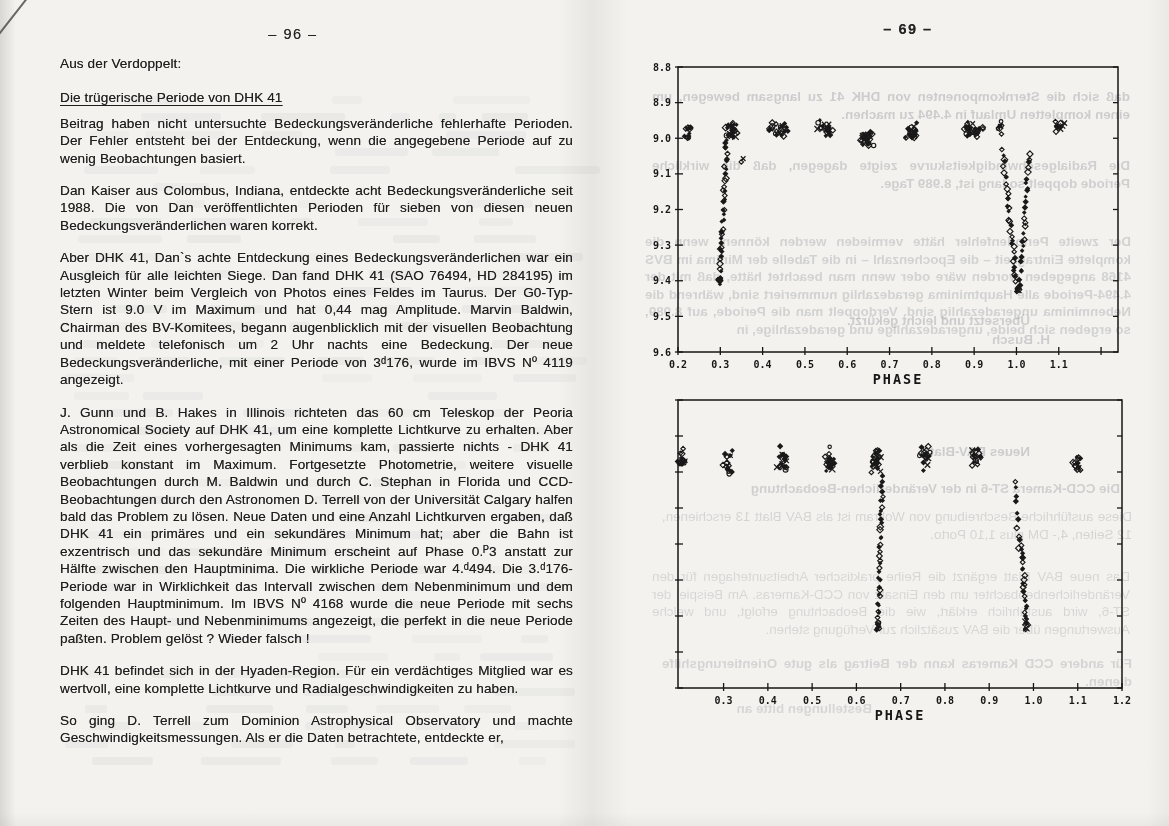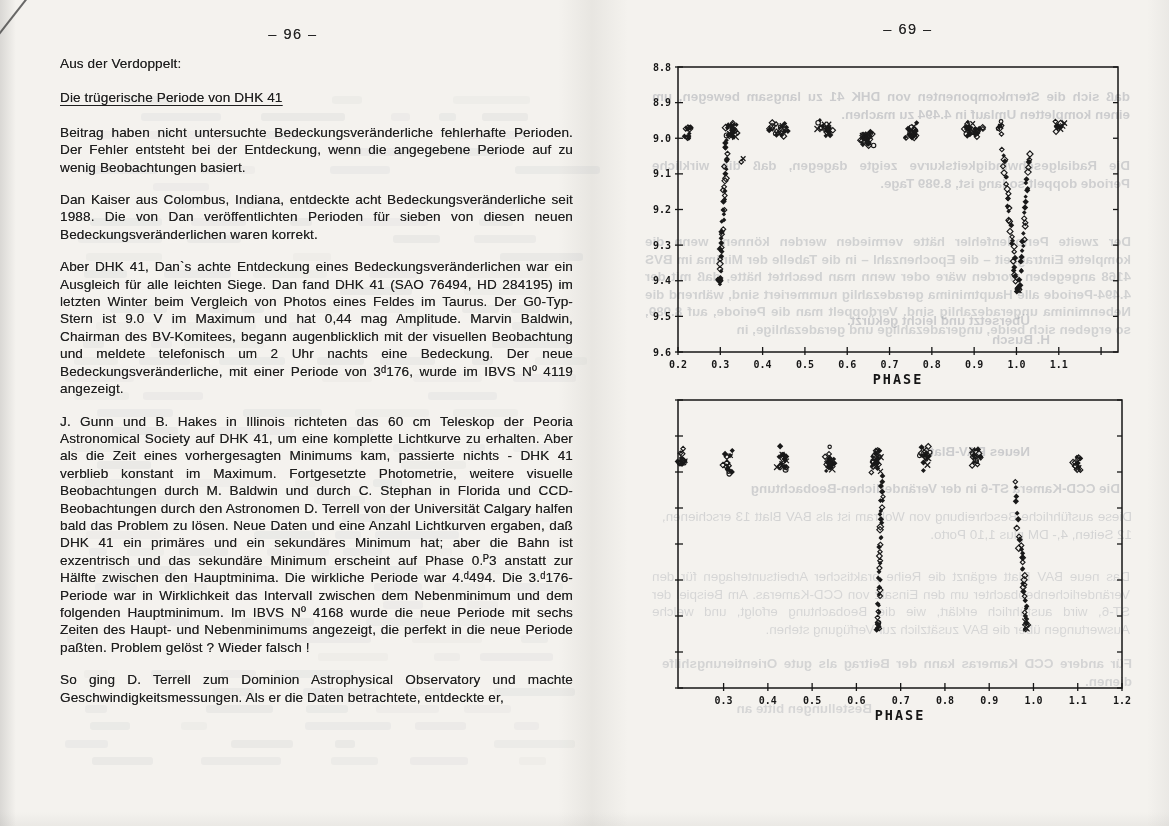--- a/index.html
+++ b/index.html
@@ -18,31 +18,31 @@
     position:absolute;left:-10px;top:14px;width:48px;height:0;
     border-top:2.5px solid #3a3a3a;transform:rotate(-52deg);opacity:.75;
   }
   .page{position:absolute;inset:0;}
   .pnum{
     position:absolute;width:120px;text-align:center;
     font-size:14.5px;letter-spacing:1.5px;color:#242424;
     text-shadow:0 0 .5px rgba(20,20,20,.6);
   }
   #pnum-left{left:233px;top:26px;}
-  #pnum-right{left:848px;top:21px;}
+  #pnum-right{left:848px;top:21px;font-weight:bold;}
   .noise{position:absolute;inset:0;z-index:1;}
   .noise i{position:absolute;height:8px;background:#858b96;border-radius:3px;display:block;}
   .text-col{
     position:absolute;left:60px;top:55px;width:513px;z-index:2;
     font-size:13.6px;line-height:17.4px;letter-spacing:.1px;color:#1e1e1e;
     text-shadow:0 0 .5px rgba(25,25,25,.65);
   }
   .blk{margin:0 0 15px 0;}
   .blk.line{text-align:left;margin-bottom:17px;}
-  .blk.heading{text-align:left;text-decoration:underline;text-underline-offset:2.5px;margin-bottom:17px;}
+  .blk.heading{text-align:left;text-decoration:underline;text-underline-offset:2.5px;margin-bottom:8px;}
   .blk.para{text-align:justify;}
   #bleed-layer{position:absolute;inset:0;z-index:1;}
   .bleed{
     position:absolute;transform:scaleX(-1);filter:blur(.55px);
     color:#717885;font-size:13.4px;line-height:17.6px;text-align:justify;
   }
   .bleed.b{font-weight:bold;}
   .chart{position:absolute;z-index:2;overflow:visible;}
   svg .tl{font:bold 10px "DejaVu Sans Mono",monospace;fill:#161616;}
   svg .xl{font:bold 13.5px "DejaVu Sans Mono",monospace;fill:#161616;letter-spacing:2px;}
@@ -220,20 +220,21 @@
         <i style="left: 410px; top: 757px; width: 58px; opacity: 0.066;"></i>
         <i style="left: 519px; top: 757px; width: 27px; opacity: 0.044;"></i>
       </div>
     <div class="text-col" id="left-text">
         <div class="blk line">Aus der Verdoppelt:</div>
         <div class="blk heading">Die trügerische Periode von DHK 41</div>
         <div class="blk para">Beitrag haben nicht untersuchte Bedeckungsveränderliche fehlerhafte Perioden. Der Fehler entsteht bei der Entdeckung, wenn die angegebene Periode auf zu wenig Beobachtungen basiert.</div>
         <div class="blk para">Dan Kaiser aus Colombus, Indiana, entdeckte acht Bedeckungsveränder­liche seit 1988. Die von Dan veröffentlichten Perioden für sieben von diesen neuen Bedeckungsveränderlichen waren korrekt.</div>
         <div class="blk para">Aber DHK 41, Dan`s achte Entdeckung eines Bedeckungsveränderlichen war ein Ausgleich für alle leichten Siege. Dan fand DHK 41 (SAO 76494, HD 284195) im letzten Winter beim Vergleich von Photos eines Feldes im Taurus. Der G0-Typ-Stern ist 9.0 V im Maximum und hat 0,44 mag Amplitude. Marvin Baldwin, Chairman des BV-Komitees, begann augenblicklich mit der visuellen Beobachtung und meldete telefonisch um 2 Uhr nachts eine Bedeckung. Der neue Bedeckungsveränderliche, mit einer Periode von 3ᵈ176, wurde im IBVS Nº 4119 angezeigt.</div>
         <div class="blk para">J. Gunn und B. Hakes in Illinois richteten das 60 cm Teleskop der Peoria Astronomical Society auf DHK 41, um eine komplette Lichtkurve zu erhalten. Aber als die Zeit eines vorhergesagten Minimums kam, passierte nichts - DHK 41 verblieb konstant im Maximum. Fortgesetzte Photometrie, weitere visuelle Beobachtungen durch M. Baldwin und durch C. Stephan in Florida und CCD-Beobachtungen durch den Astronomen D. Terrell von der Universität Calgary halfen bald das Problem zu lösen. Neue Daten und eine Anzahl Lichtkurven ergaben, daß DHK 41 ein primäres und ein sekundäres Minimum hat; aber die Bahn ist exzentrisch und das sekundäre Minimum erscheint auf Phase 0.ᴾ3 anstatt zur Hälfte zwischen den Hauptminima. Die wirkliche Periode war 4.ᵈ494. Die 3.ᵈ176-Periode war in Wirklichkeit das Intervall zwischen dem Nebenminimum und dem folgenden Hauptminimum. Im IBVS Nº 4168 wurde die neue Periode mit sechs Zeiten des Haupt- und Nebenminimums angezeigt, die perfekt in die neue Periode paßten. Problem gelöst ? Wieder falsch !</div>
+        <div class="blk para">DHK 41 befindet sich in der Hyaden-Region. Für ein verdächtiges Mitglied war es wertvoll, eine komplette Lichtkurve und Radialgeschwindigkeiten zu haben.</div>
         <div class="blk para">So ging D. Terrell zum Dominion Astrophysical Observatory und machte Geschwindigkeitsmessungen. Als er die Daten betrachtete, entdeckte er,</div>
       </div>
   </section>
 
   <section class="page">
     <div class="pnum" id="pnum-right">– 69 –</div>
     <div id="bleed-layer">
         <div class="bleed b" style="left: 652px; top: 88px; width: 478px; opacity: 0.3;">daß sich die Sternkomponenten von DHK 41 zu langsam bewegen, um einen kompletten Umlauf in 4.494 zu machen.</div>
         <div class="bleed b" style="left: 652px; top: 157px; width: 478px; opacity: 0.28;">Die Radialgeschwindigkeitskurve zeigte dagegen, daß die wirkliche Periode doppelt so lang ist, 8.989 Tage.</div>
         <div class="bleed b" style="left: 645px; top: 233px; width: 486px; opacity: 0.26;">Der zweite Periodenfehler hätte vermieden werden können, wenn die komplette Eintragzeit – die Epochenzahl – in die Tabelle der Minima im BVS 4168 angegeben worden wäre oder wenn man beachtet hätte, daß mit der 4.494-Periode alle Hauptminima geradezahlig nummeriert sind, während die Nebenminima ungeradezahlig sind. Verdoppelt man die Periode, auf 8.989, so ergeben sich beide, ungeradezahlige und geradezahlige, in</div>

